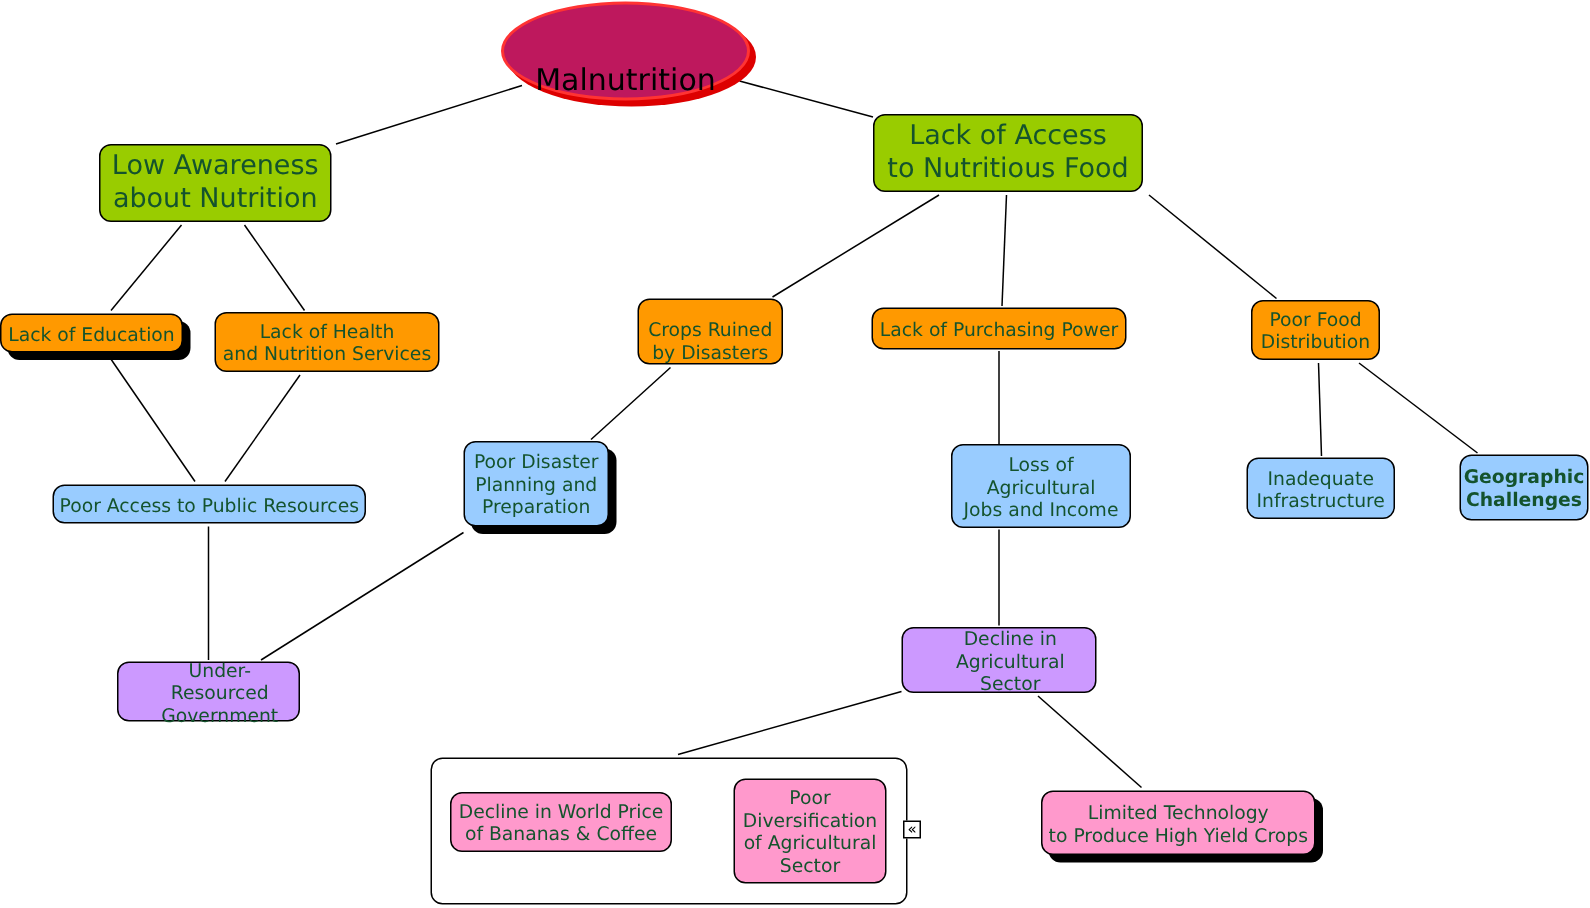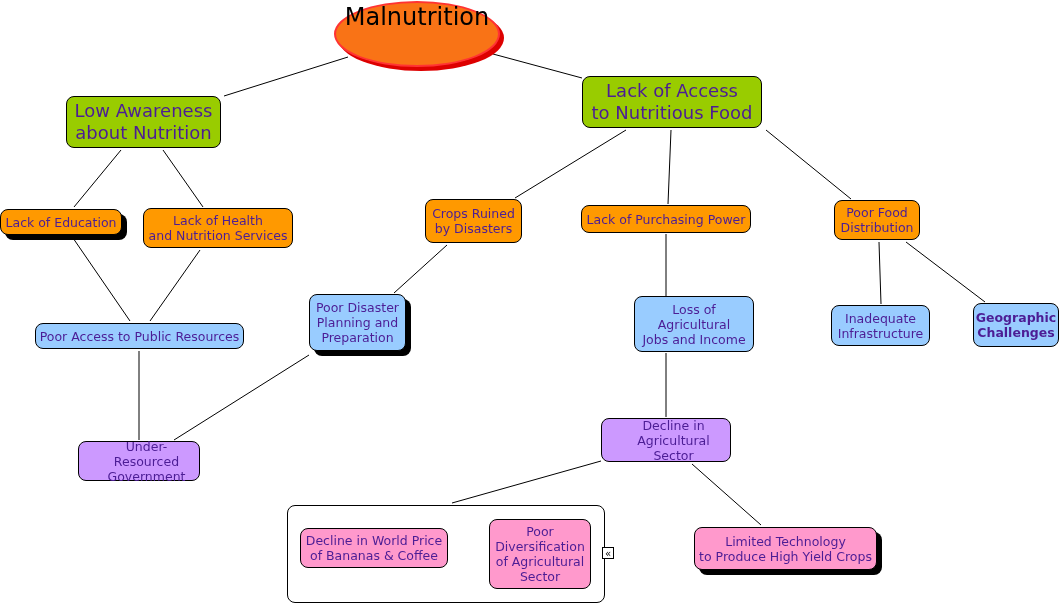--- a/index.html
+++ b/index.html
@@ -1,25 +1,25 @@
 <!DOCTYPE html>
 <html><head>
 <meta charset="utf-8">
 <style>
   html, body { margin:0; padding:0; background:#ffffff; }
   body { width:1060px; height:605px; position:relative; overflow:hidden; font-family:"DejaVu Sans", sans-serif; }
   #links { position:absolute; left:0; top:0; width:1060px; height:605px; }
-  .node { position:absolute; box-sizing:border-box; border:1px solid #000; border-radius:8px; display:flex; align-items:center; justify-content:center; text-align:center; color:#4c1d95; line-height:1.2; white-space:pre-line; }
+  .node { position:absolute; box-sizing:border-box; border:1px solid #000; border-radius:8px; display:flex; align-items:center; justify-content:center; text-align:center; color:#14532d; line-height:1.2; white-space:pre-line; }
   .shadow { box-shadow:5px 5px 0 #000; }
   .orange { background:#ff9900; font-size:12.5px; }
   .green { background:#99cc00; font-size:18px; line-height:1.22; }
   .blue { background:#99ccff; font-size:12.5px; }
   .purple { background:#cc99ff; font-size:12.5px;padding-left:15px; }
   .pink { background:#ff99cc; font-size:12.5px; }
-  .root { position:absolute; left:334px; top:1px; width:166px; height:66px; border-radius:50%; background:#f97316; border:2px solid #ff3333; box-sizing:border-box; display:flex; align-items:flex-start; justify-content:center; font-size:24px; box-shadow:4px 4px 0 #dd0000; }
+  .root { position:absolute; left:334px; top:1px; width:166px; height:66px; border-radius:50%; background:#be185d; border:2px solid #ff3333; box-sizing:border-box; display:flex; align-items:flex-end; justify-content:center; font-size:20px; box-shadow:4px 4px 0 #dd0000; }
   .group { position:absolute; left:287px; top:505px; width:318px; height:98px; border:1px solid #000; border-radius:8px; box-sizing:border-box; background:#fff; }
   .collapse { position:absolute; left:602px; top:547px; width:12px; height:12px; border:1px solid #000; background:#fff; font-size:10px; line-height:11px; text-align:center; box-sizing:border-box; }
 </style>
 </head>
 <body>
 
 <svg id="links">
   <line x1="348" y1="57" x2="224" y2="96" stroke="#000" stroke-width="1"></line>
   <line x1="493" y1="54" x2="582" y2="78" stroke="#000" stroke-width="1"></line>
   <line x1="121" y1="150" x2="74" y2="207" stroke="#000" stroke-width="1"></line>
@@ -45,21 +45,21 @@
   </div>
 
 <div class="node green" style="left:66px;top:96px;width:155px;height:52px;"><span>Low Awareness
 about Nutrition</span></div>
 <div class="node green" style="left:582px;top:76px;width:180px;height:52px;"><span>Lack of Access
 to Nutritious Food</span></div>
 
 <div class="node orange shadow" style="left:0px;top:209px;width:122px;height:26px;"><span>Lack of Education</span></div>
 <div class="node orange" style="left:143px;top:208px;width:150px;height:40px;"><span>Lack of Health
 and Nutrition Services</span></div>
-<div class="node orange" style="left:425px;top:199px;width:97px;height:44px;"><span>Crops Ruined
+<div class="node orange" style="left:425px;top:199px;width:97px;height:44px;align-items:flex-end;"><span>Crops Ruined
 by Disasters</span></div>
 <div class="node orange" style="left:581px;top:205px;width:170px;height:28px;"><span>Lack of Purchasing Power</span></div>
 <div class="node orange" style="left:834px;top:200px;width:86px;height:40px;"><span>Poor Food
 Distribution</span></div>
 
 <div class="node blue" style="left:35px;top:323px;width:209px;height:26px;"><span>Poor Access to Public Resources</span></div>
 <div class="node blue shadow" style="left:309px;top:294px;width:97px;height:57px;text-align:center;"><span>Poor Disaster
 Planning and
 Preparation</span></div>
 <div class="node blue" style="left:606px;top:296px;width:120px;height:56px;margin-left:28px;"><span>Loss of

